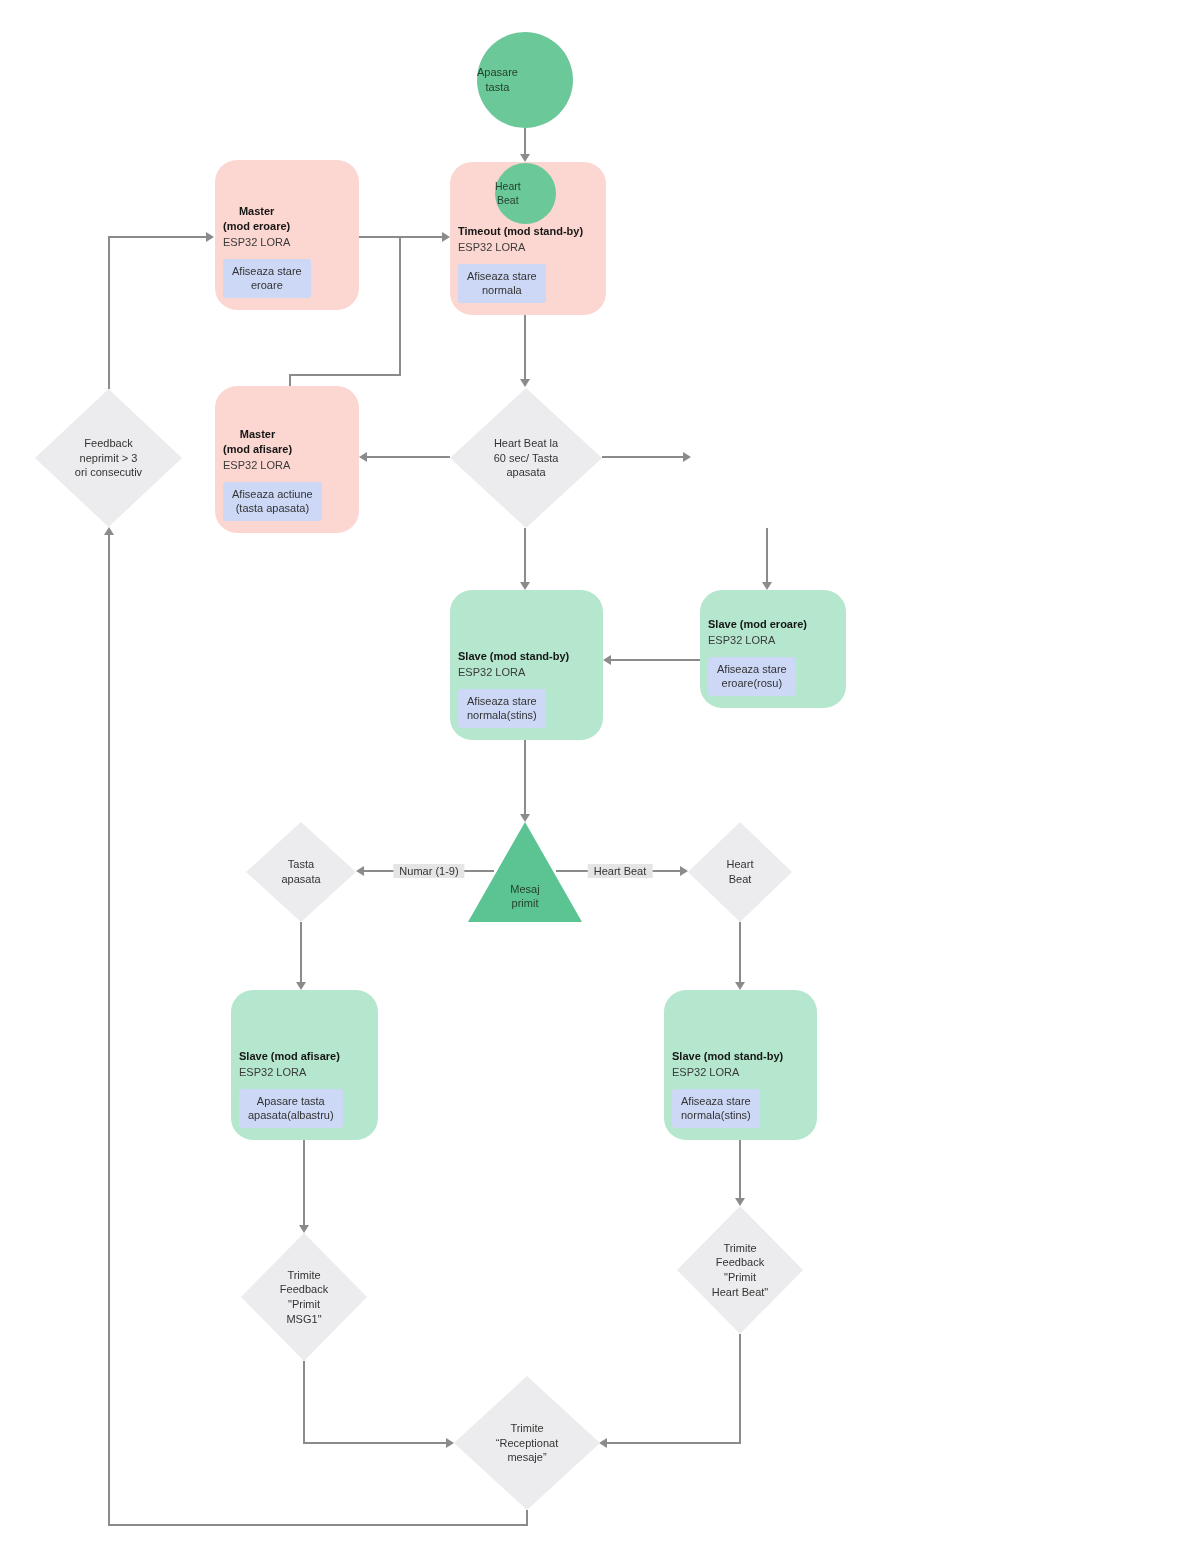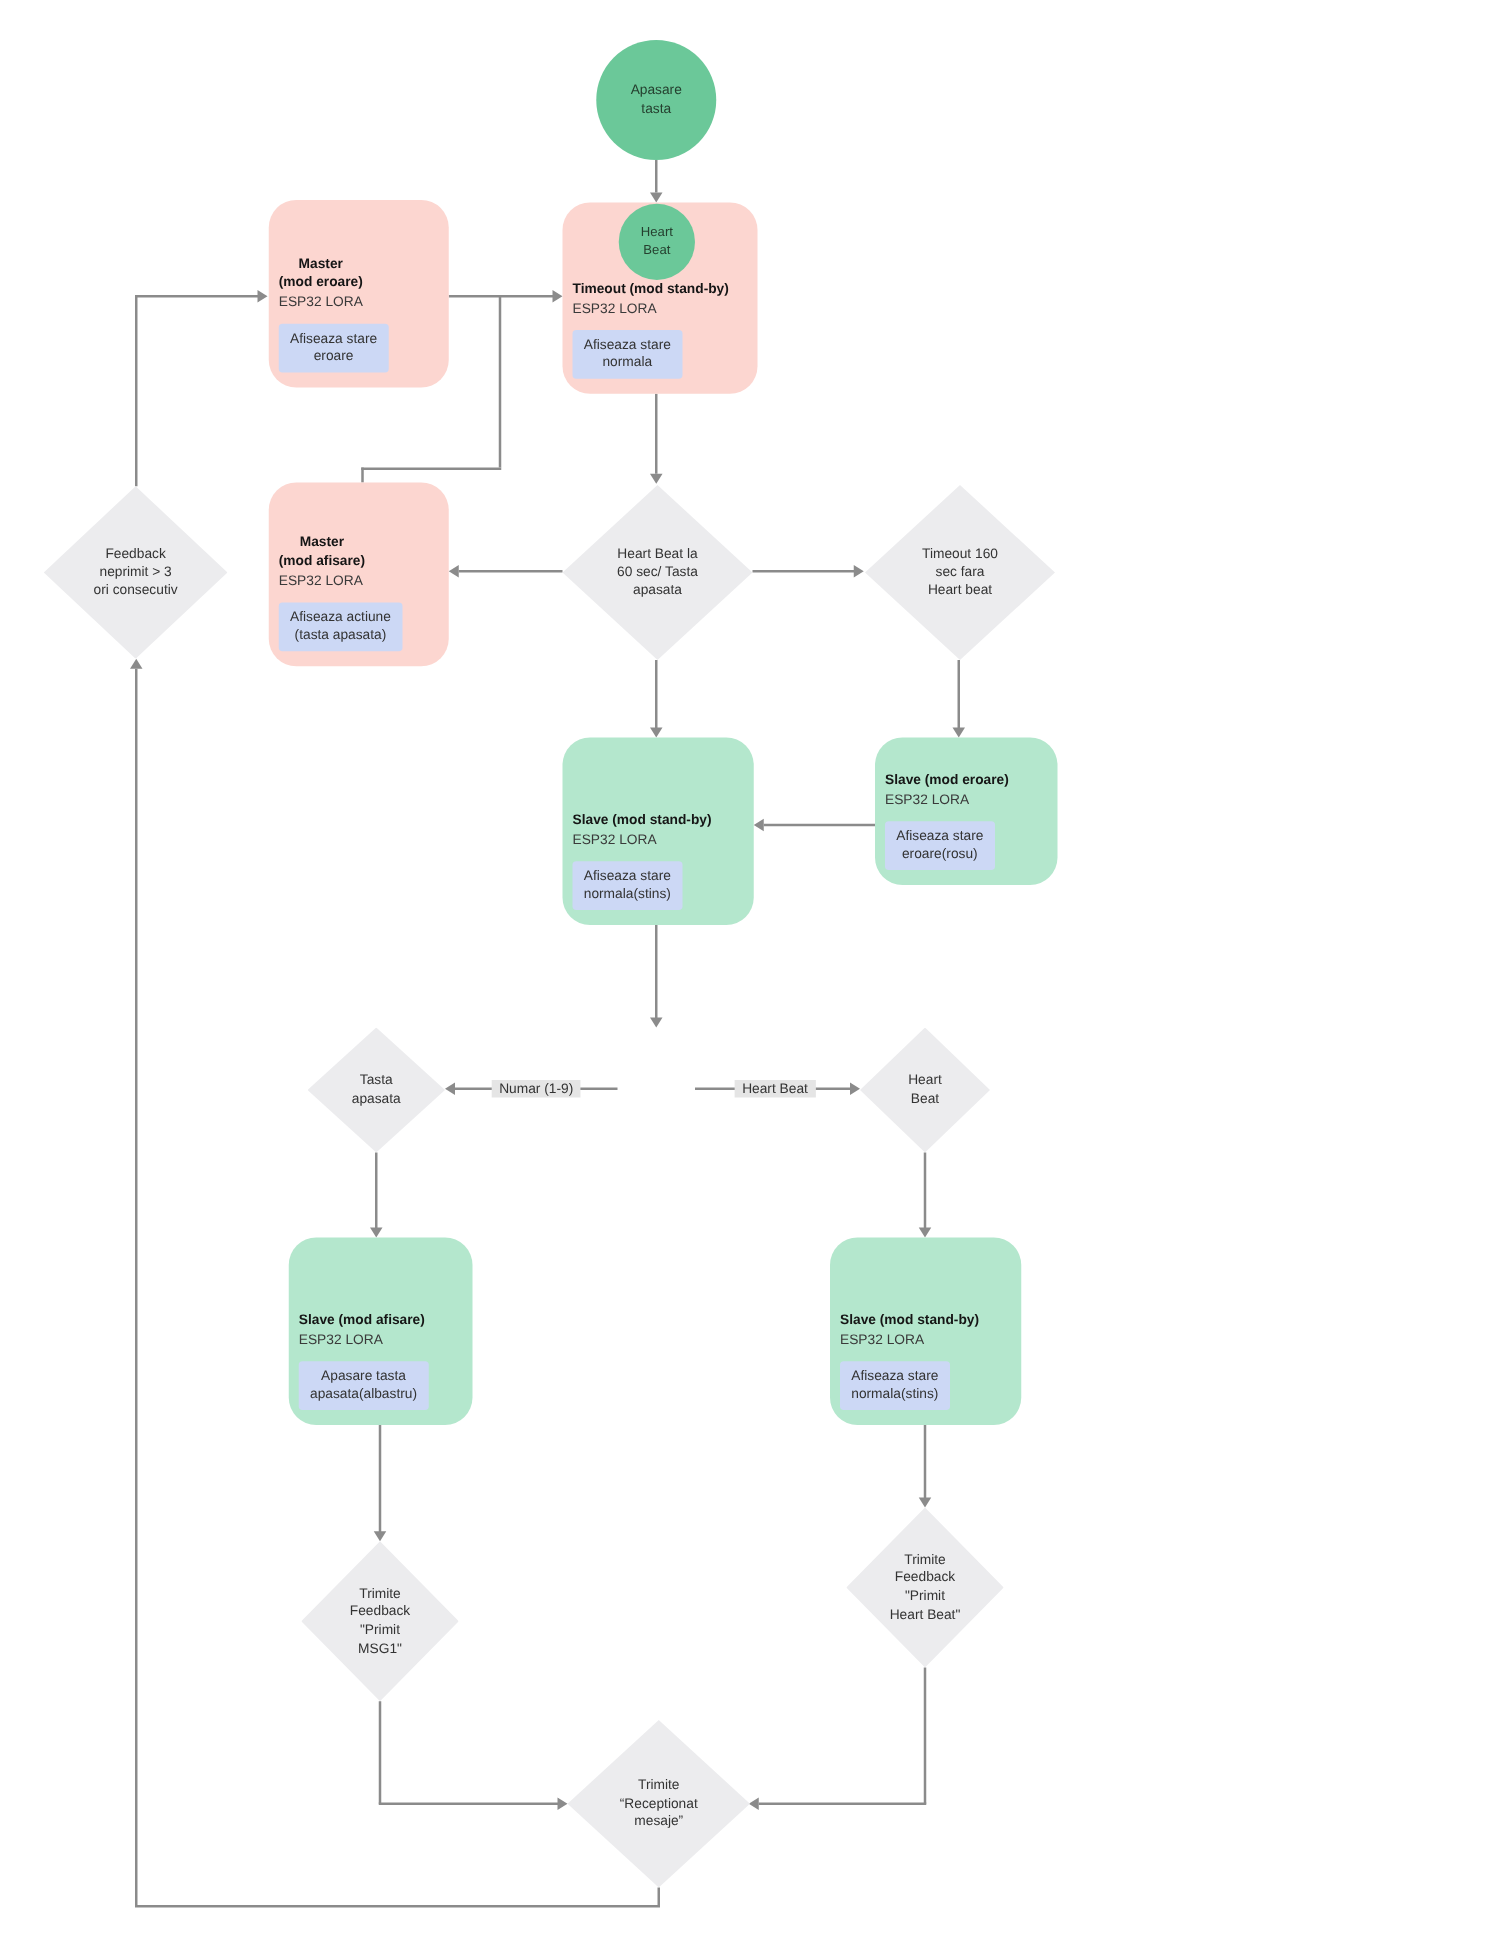--- a/index.html
+++ b/index.html
@@ -2,21 +2,21 @@
 <html><head>
 <meta charset="utf-8">
 <style>
   * { margin:0; padding:0; box-sizing:border-box; }
   html,body { background:#ffffff; }
   body { font-family:"Liberation Sans", sans-serif; }
   .canvas { position:relative; width:1200px; height:1557px; background:#ffffff; overflow:hidden; }
 
   .txt { white-space:pre-line; text-align:center; line-height:1.32; }
 
-  .circle { position:absolute; border-radius:50%; display:flex; align-items:center; justify-content:center;
+  .circle { position:absolute; border-radius:50%; display:flex; align-items:center; justify-content:flex-start;
             font-size:11px; color:#25402f; z-index:3; }
 
   .box { position:absolute; border-radius:22px; display:flex; flex-direction:column; align-items:flex-start;
          justify-content:flex-end; font-size:11px; color:#333; padding:10px 8px 12px; z-index:2; }
   .box .title { font-weight:bold; color:#151515; }
   .box .subtitle { margin-top:2px; color:#3a3a3a; }
   .box .detail { background:#ccd8f5; border-radius:3px; padding:5px 9px; margin-top:9px; font-size:11px; color:#333; }
   .pink { background:#fcd6d0; }
   .greenbox { background:#b4e7cd; }
 
@@ -148,40 +148,39 @@
 neprimit &gt; 3
 ori consecutiv</div>
   </div>
 
   <div class="diamond" style="left:450px;top:388px;width:152px;height:140px">
     <div class="txt">Heart Beat la
 60 sec/ Tasta
 apasata</div>
   </div>
 
-  <div class="diamond" style="left:692px;top:388px;width:152px;height:140px">
-    <div class="txt">Timeout 160
-sec fara
-Heart beat</div>
-  </div>
 
   <div class="box greenbox" style="left:450px;top:590px;width:153px;height:150px">
     <div class="txt title">Slave (mod stand-by)</div>
     <div class="txt subtitle">ESP32 LORA</div>
     <div class="txt detail">Afiseaza stare
 normala(stins)</div>
   </div>
 
   <div class="box greenbox" style="left:700px;top:590px;width:146px;height:118px">
     <div class="txt title">Slave (mod eroare)</div>
     <div class="txt subtitle">ESP32 LORA</div>
     <div class="txt detail">Afiseaza stare
 eroare(rosu)</div>
   </div>
 
+  <div class="tri" style="left:468px;top:822px;width:114px;height:100px">
+    <div class="txt">Mesaj
+primit</div>
+  </div>
 
   <div class="diamond" style="left:246px;top:822px;width:110px;height:100px">
     <div class="txt">Tasta
 apasata</div>
   </div>
 
   <div class="diamond" style="left:688px;top:822px;width:104px;height:100px">
     <div class="txt">Heart
 Beat</div>
   </div>

